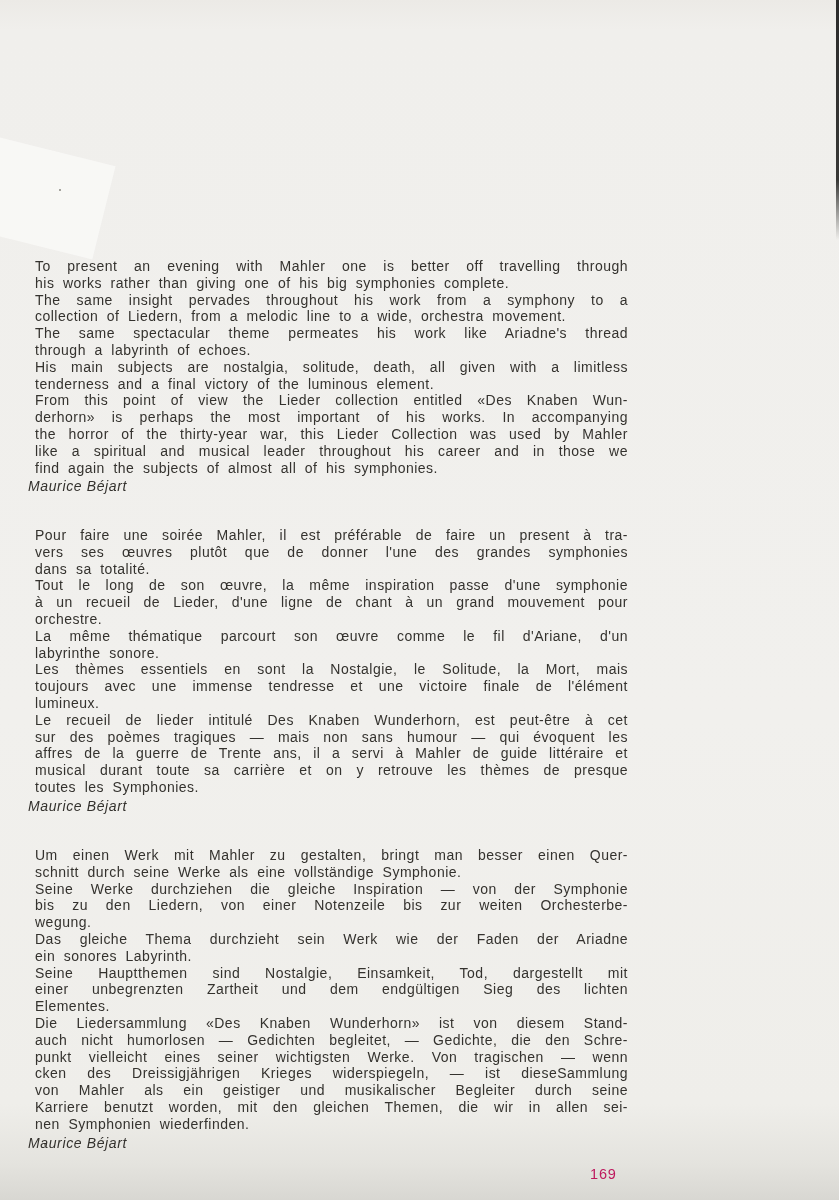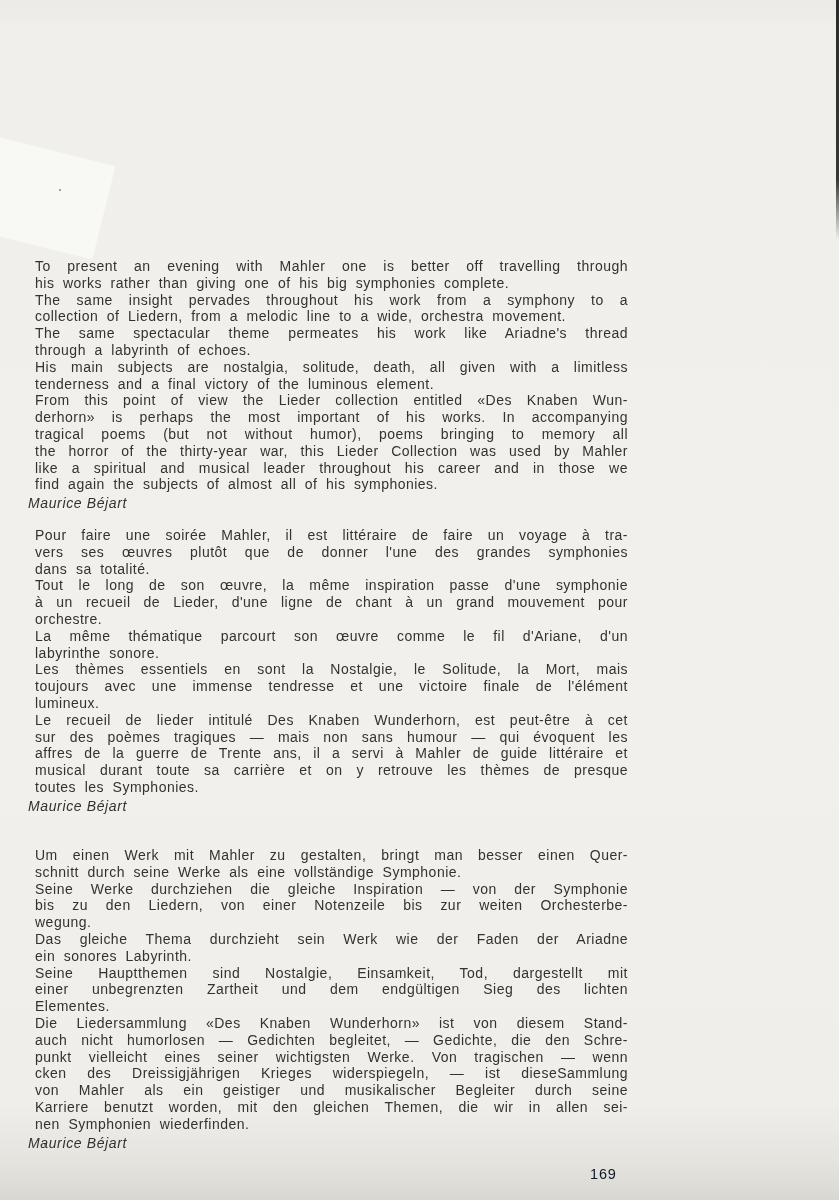--- a/index.html
+++ b/index.html
@@ -82,21 +82,21 @@
     text-align: left;
     padding-right: 14px;
     letter-spacing: 0.045em;
   }
   .page-number {
     position: absolute;
     left: 590px;
     top: 1166px;
     font-size: 14.5px;
     letter-spacing: 0.06em;
-    color: #0f172a;
+    color: #be185d;
   }
 </style>
 </head>
 <body>
 
 <div class="page">
 
   <div class="paper-patch"></div>
   <div class="scan-edge-right"></div>
   <div class="speck speck-a"></div>
@@ -109,31 +109,30 @@
           <div class="line">To present an evening with Mahler one is better off travelling through</div>
           <div class="line last">his works rather than giving one of his big symphonies complete.</div>
           <div class="line">The same insight pervades throughout his work from a symphony to a</div>
           <div class="line last">collection of Liedern, from a melodic line to a wide, orchestra movement.</div>
           <div class="line">The same spectacular theme permeates his work like Ariadne's thread</div>
           <div class="line last">through a labyrinth of echoes.</div>
           <div class="line">His main subjects are nostalgia, solitude, death, all given with a limitless</div>
           <div class="line last">tenderness and a final victory of the luminous element.</div>
           <div class="line">From this point of view the Lieder collection entitled «Des Knaben Wun-</div>
           <div class="line">derhorn» is perhaps the most important of his works. In accompanying</div>
-          <div class="line">tragical poems (but not without humor), poems bringing to memory all</div>
           <div class="line">the horror of the thirty-year war, this Lieder Collection was used by Mahler</div>
           <div class="line">like a spiritual and musical leader throughout his career and in those we</div>
           <div class="line last">find again the subjects of almost all of his symphonies.</div>
         </div>
       <div class="signature">Maurice Béjart</div>
     </section>
 
     <section class="lang-block block-french">
       <div class="lines">
-          <div class="line">Pour faire une soirée Mahler, il est littéraire de faire un voyage à tra-</div>
+          <div class="line">Pour faire une soirée Mahler, il est préférable de faire un present à tra-</div>
           <div class="line">vers ses œuvres plutôt que de donner l'une des grandes symphonies</div>
           <div class="line last">dans sa totalité.</div>
           <div class="line">Tout le long de son œuvre, la même inspiration passe d'une symphonie</div>
           <div class="line">à un recueil de Lieder, d'une ligne de chant à un grand mouvement pour</div>
           <div class="line last">orchestre.</div>
           <div class="line">La même thématique parcourt son œuvre comme le fil d'Ariane, d'un</div>
           <div class="line last">labyrinthe sonore.</div>
           <div class="line">Les thèmes essentiels en sont la Nostalgie, le Solitude, la Mort, mais</div>
           <div class="line">toujours avec une immense tendresse et une victoire finale de l'élément</div>
           <div class="line last">lumineux.</div>

